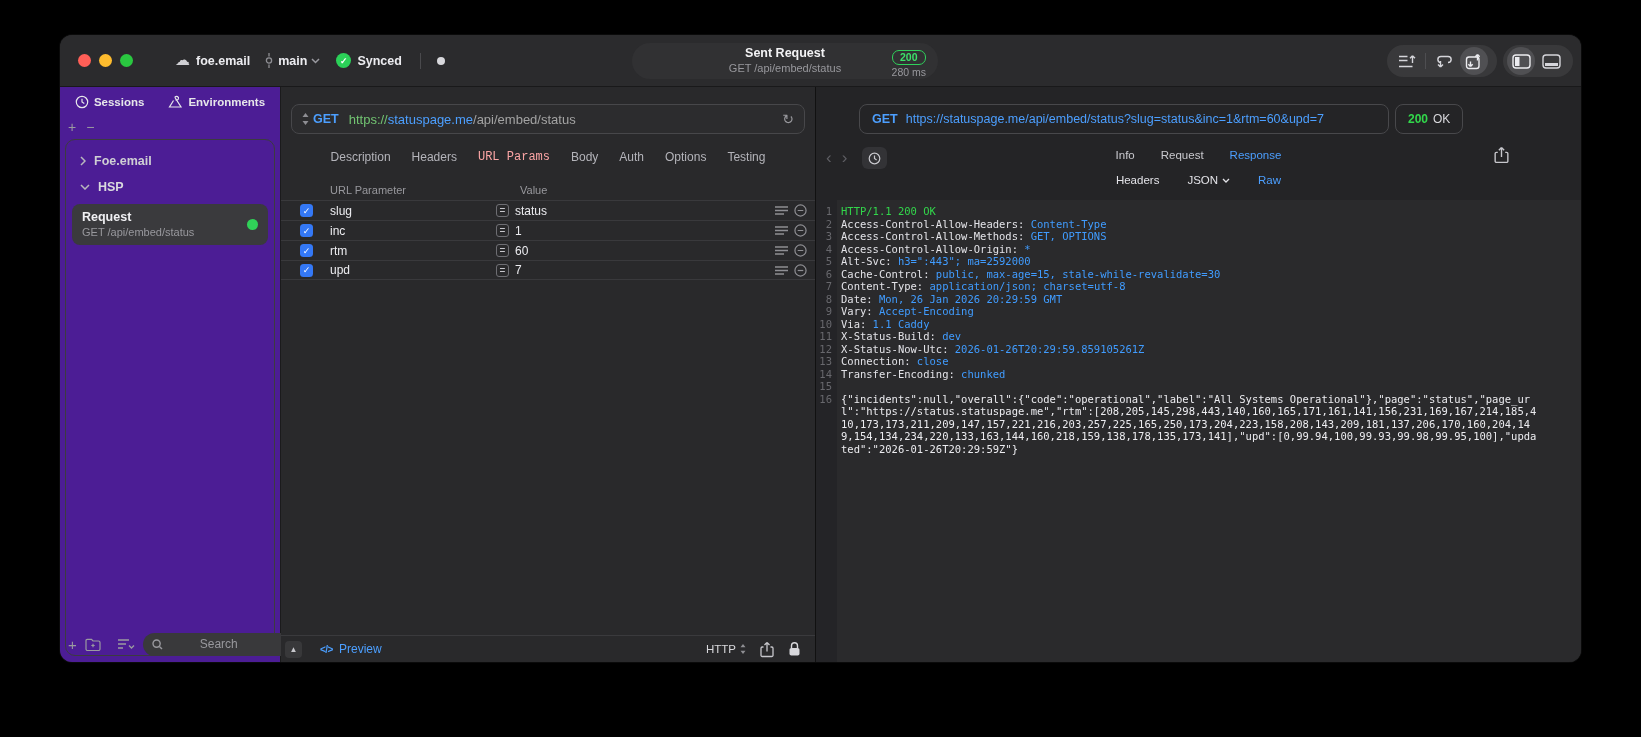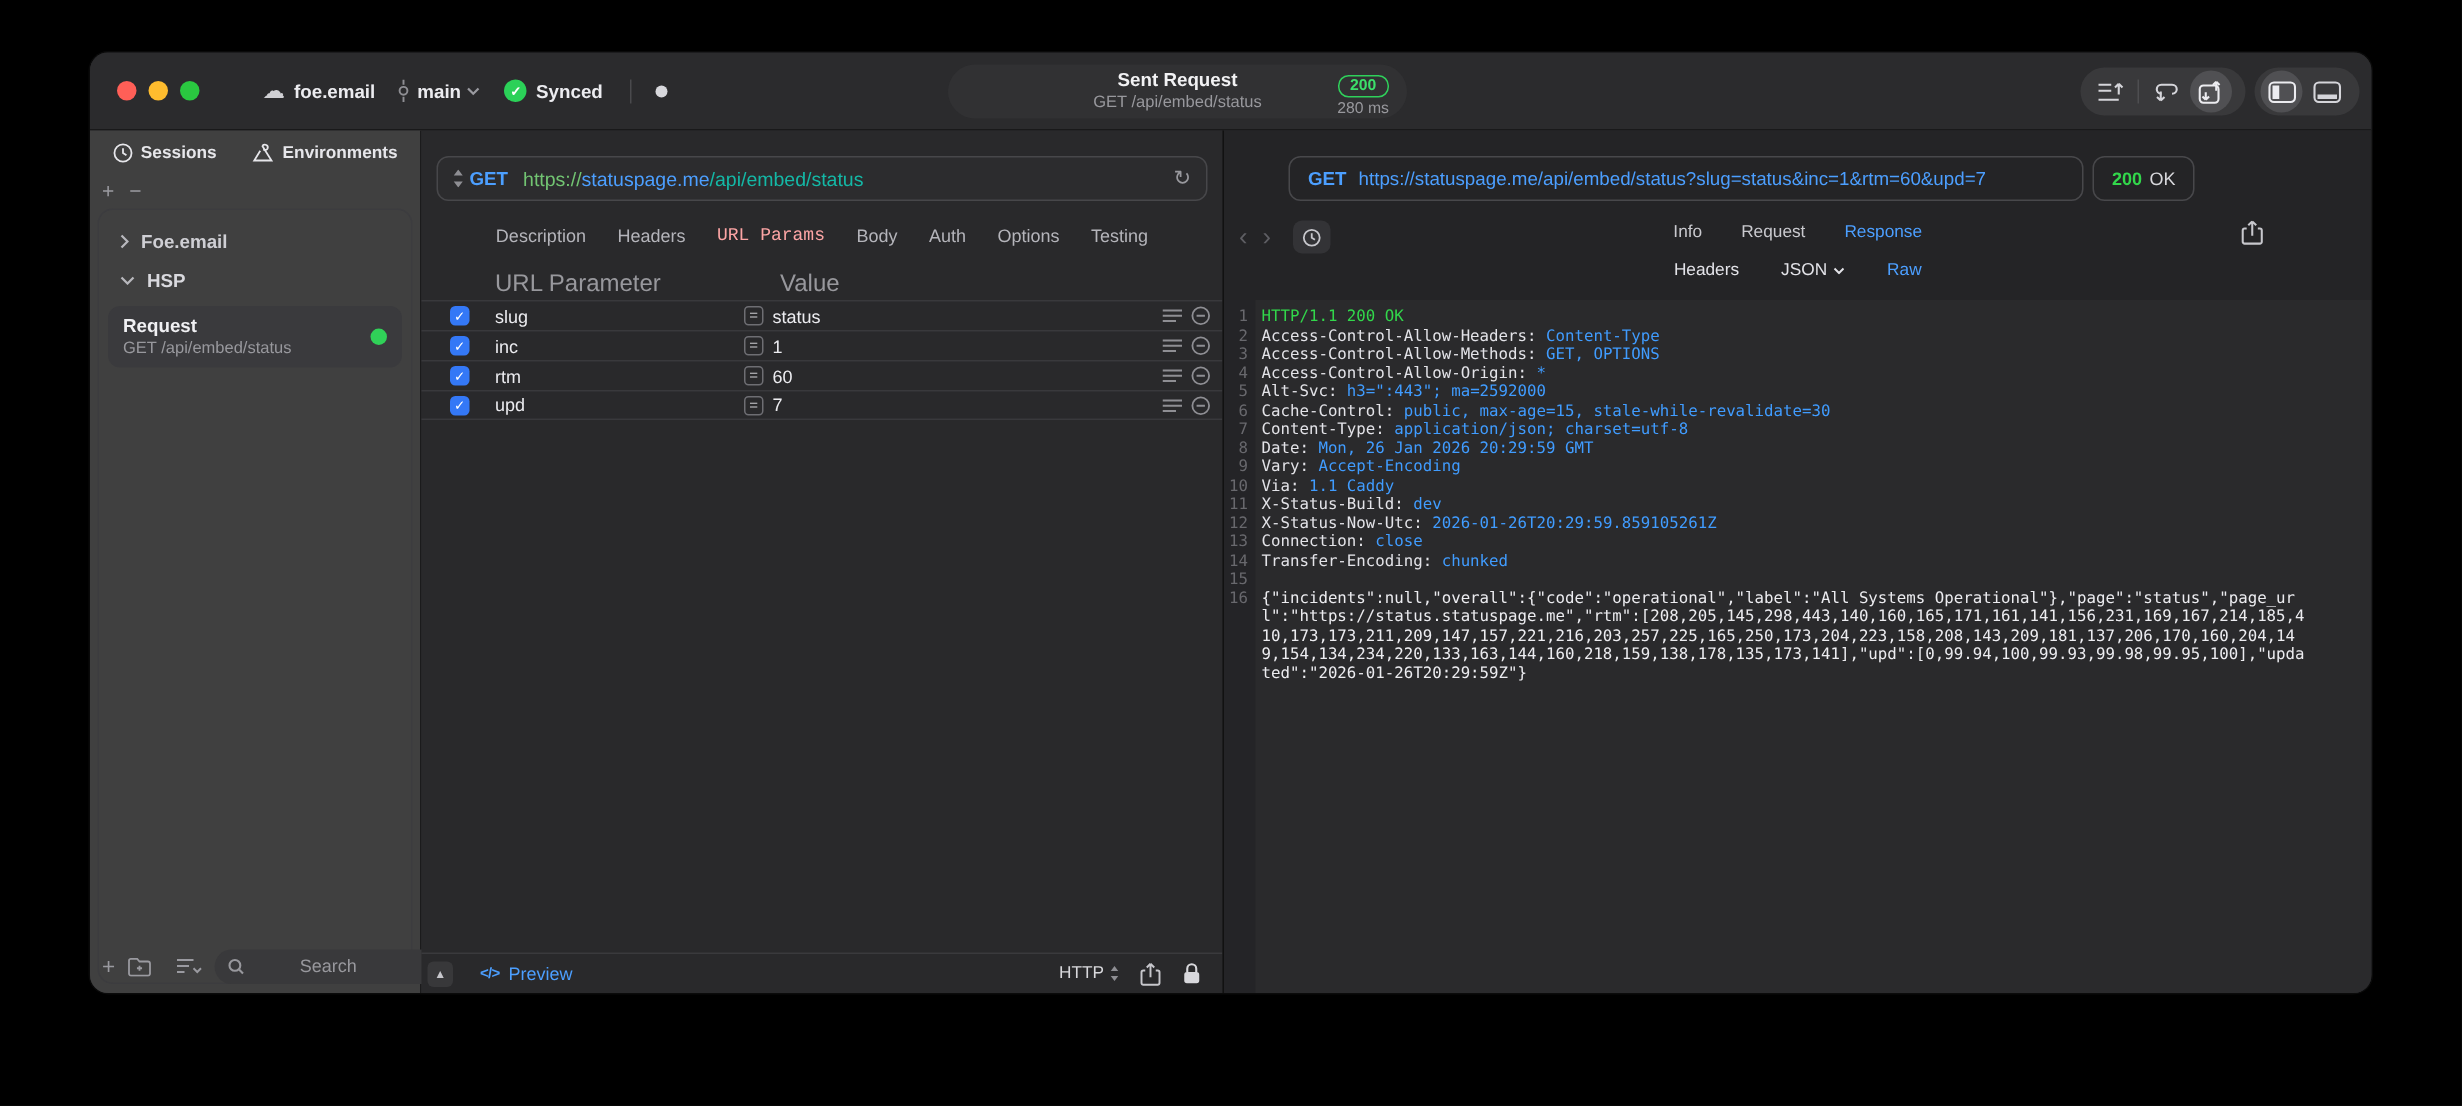--- a/index.html
+++ b/index.html
@@ -44,21 +44,21 @@
   .tb-group2 { left:1443px; width:70px; padding:0 4px; gap:2px; }
   .tb-icon { width:28px; height:28px; border-radius:50%; display:flex; align-items:center; justify-content:center; }
   .tb-icon.active { background:#505053; }
   .tb-group-div { width:1px; height:16px; background:#4e4e51; margin:0 2px; }
   svg.ic { display:block; }
 
   
   .content { position:absolute; left:0; top:52px; right:0; bottom:0; display:flex; }
 
   
-  .sidebar { position:relative; width:221px; background:#404040; border-right:1px solid #1b1b1c; flex:none; }
+  .sidebar { position:relative; width:221px; background:#4c1d95; border-right:1px solid #1b1b1c; flex:none; }
   .sb-tabs { position:absolute; left:0; top:8px; width:100%; display:flex; justify-content:center; gap:24px; }
   .sb-tab { display:flex; align-items:center; gap:5px; font-size:11.5px; font-weight:bold; color:#e6e6ea; }
   .sb-plusminus { position:absolute; left:8px; top:32px; display:flex; gap:10px; color:#9a9aa0; font-size:14px; }
   .sb-well { position:absolute; left:5px; right:5px; top:52px; bottom:6px; border:1px solid #3c3c3f; border-radius:10px; }
   .sb-tree { position:absolute; left:0; top:8px; right:0; }
   .tree-row { display:flex; align-items:center; gap:8px; height:26px; padding-left:14px; color:#d9d9de;
               font-size:12.5px; font-weight:bold; }
   .tree-row.dim { color:#cfcfd4; }
   .req-card { margin:4px 6px 0 6px; background:#3a3a3d; border-radius:8px; padding:6px 10px 7px 10px; position:relative; }
   .req-title { font-size:12.5px; font-weight:bold; color:#f0f0f3; }
@@ -76,29 +76,29 @@
 
   
   .reqpanel { position:relative; width:534px; background:#29292b; flex:none; }
   .url-bar { position:absolute; left:10px; top:17px; width:514px; height:30px; background:#2c2c2e;
              border:1px solid #47474a; border-radius:8px; display:flex; align-items:center; padding:0 10px; }
   .method-stepper { margin-right:4px; display:flex; align-items:center; }
   .method-label { color:#4c9fff; font-weight:bold; font-size:12.5px; margin-right:10px; }
   .url-text { font-size:13px; white-space:nowrap; }
   .url-scheme { color:#72c472; }
   .url-host { color:#4c9fff; }
-  .url-path { color:#14b8a6; }
+  .url-path { color:#a3a3a3; }
   .refresh-btn { margin-left:auto; color:#98989d; font-family:"DejaVu Sans",sans-serif; font-size:14px; }
 
   .req-tabs { position:absolute; left:0; top:63px; width:100%; display:flex; justify-content:center; gap:21px; }
   .req-tab { font-size:12px; color:#b4b4ba; }
   .req-tab.active { color:#fca5a5;font-family:Liberation Mono, monospace; }
 
   .ptable { position:absolute; left:0; top:93px; width:100%; }
-  .ptable-head { display:flex; height:20px; align-items:center; font-size:16px; color:#98989d; }
+  .ptable-head { display:flex; height:20px; align-items:center; font-size:11px; color:#98989d; }
   .col-name-head { margin-left:49px; }
   .col-value-head { position:absolute; left:239px; }
   .prow { position:relative; display:flex; align-items:center; height:20px; border-top:1px solid #39393c; font-size:12px; }
   .prow:last-child { border-bottom:1px solid #39393c; }
   .pcheck { position:absolute; left:19px; width:13px; height:13px; border-radius:3.5px; background:#3478f6;
             color:#fff; font-size:9px; display:flex; align-items:center; justify-content:center; }
   .pname { position:absolute; left:49px; color:#ececf0; }
   .peq { position:absolute; left:215px; width:13px; height:13px; border:1px solid #6e6e73; border-radius:3px;
          color:#c7c7cc; font-size:10px; line-height:11px; text-align:center; }
   .pvalue { position:absolute; left:234px; color:#ececf0; }

